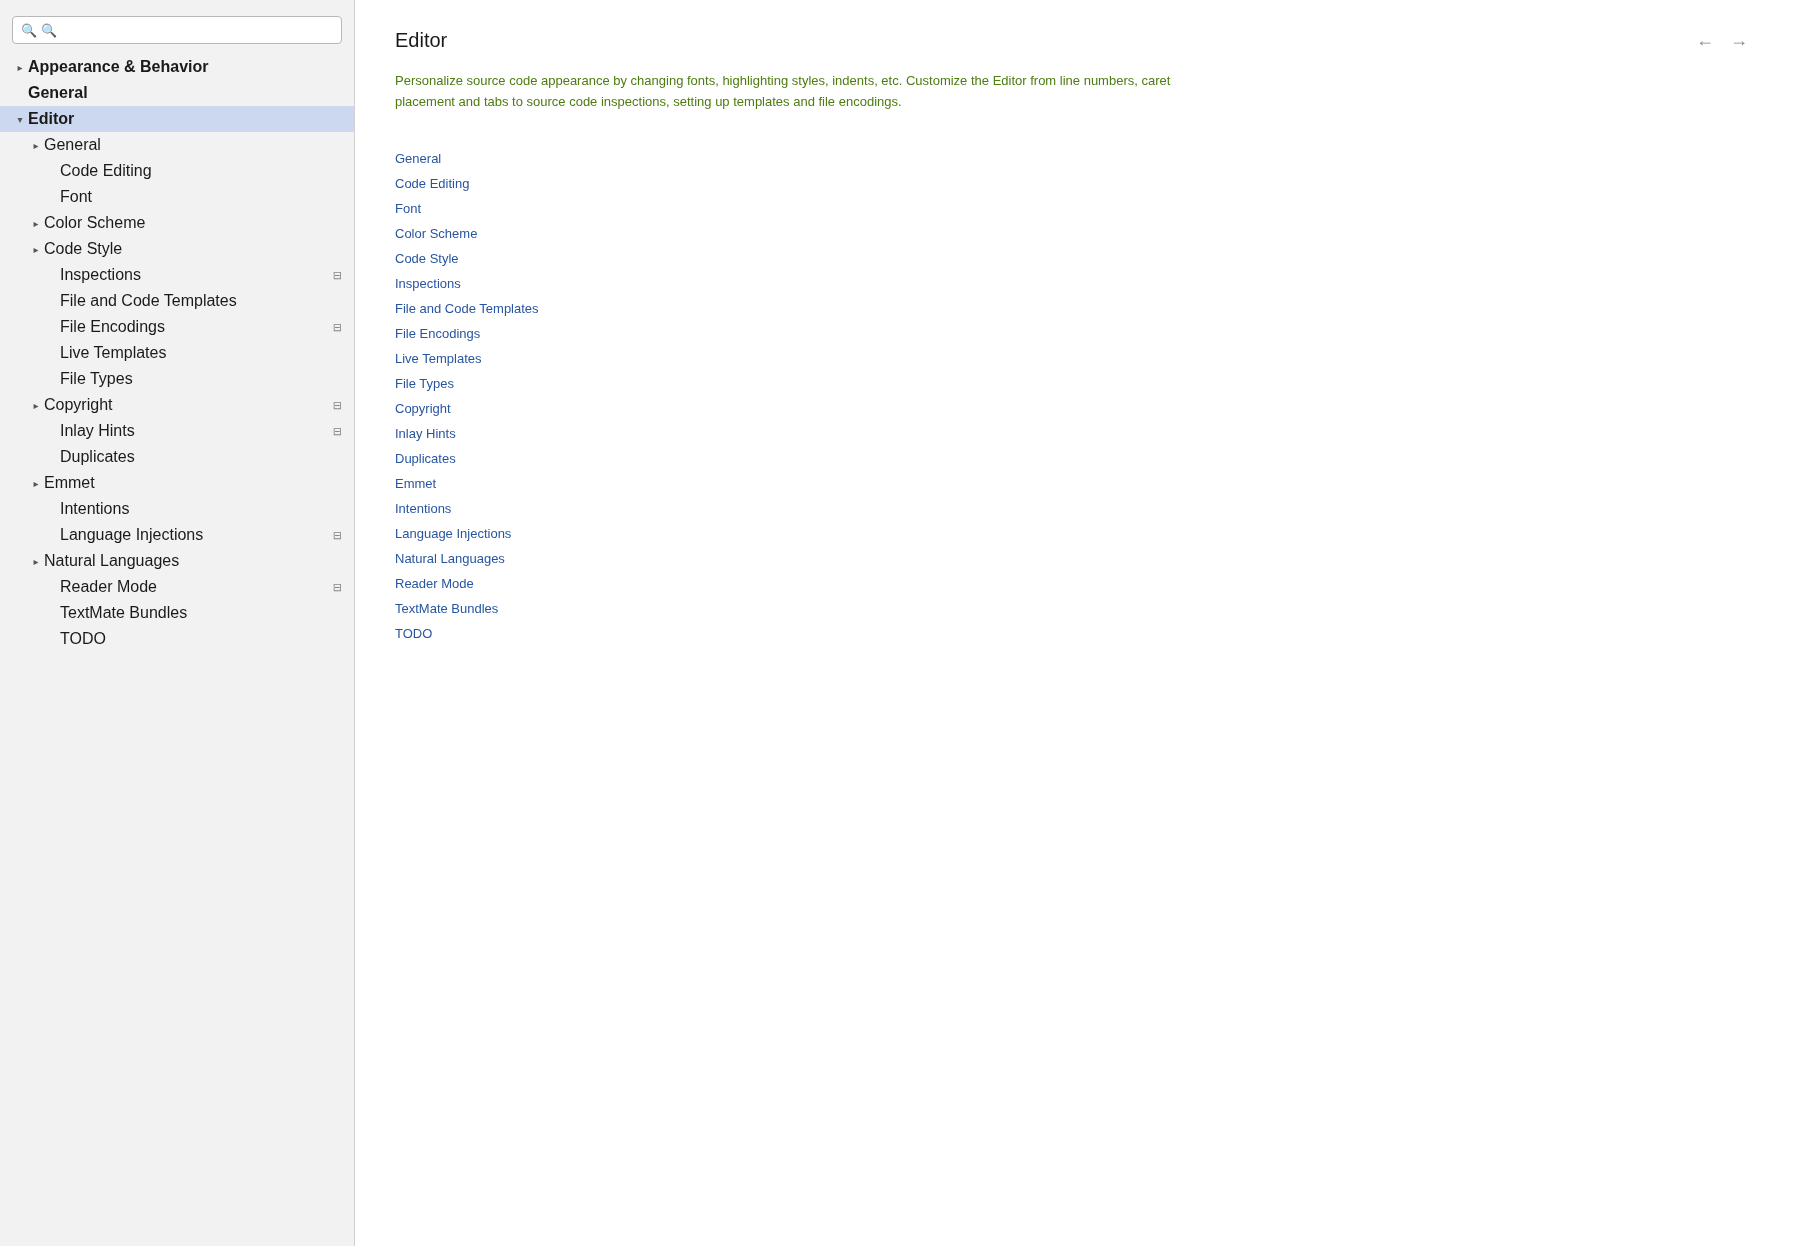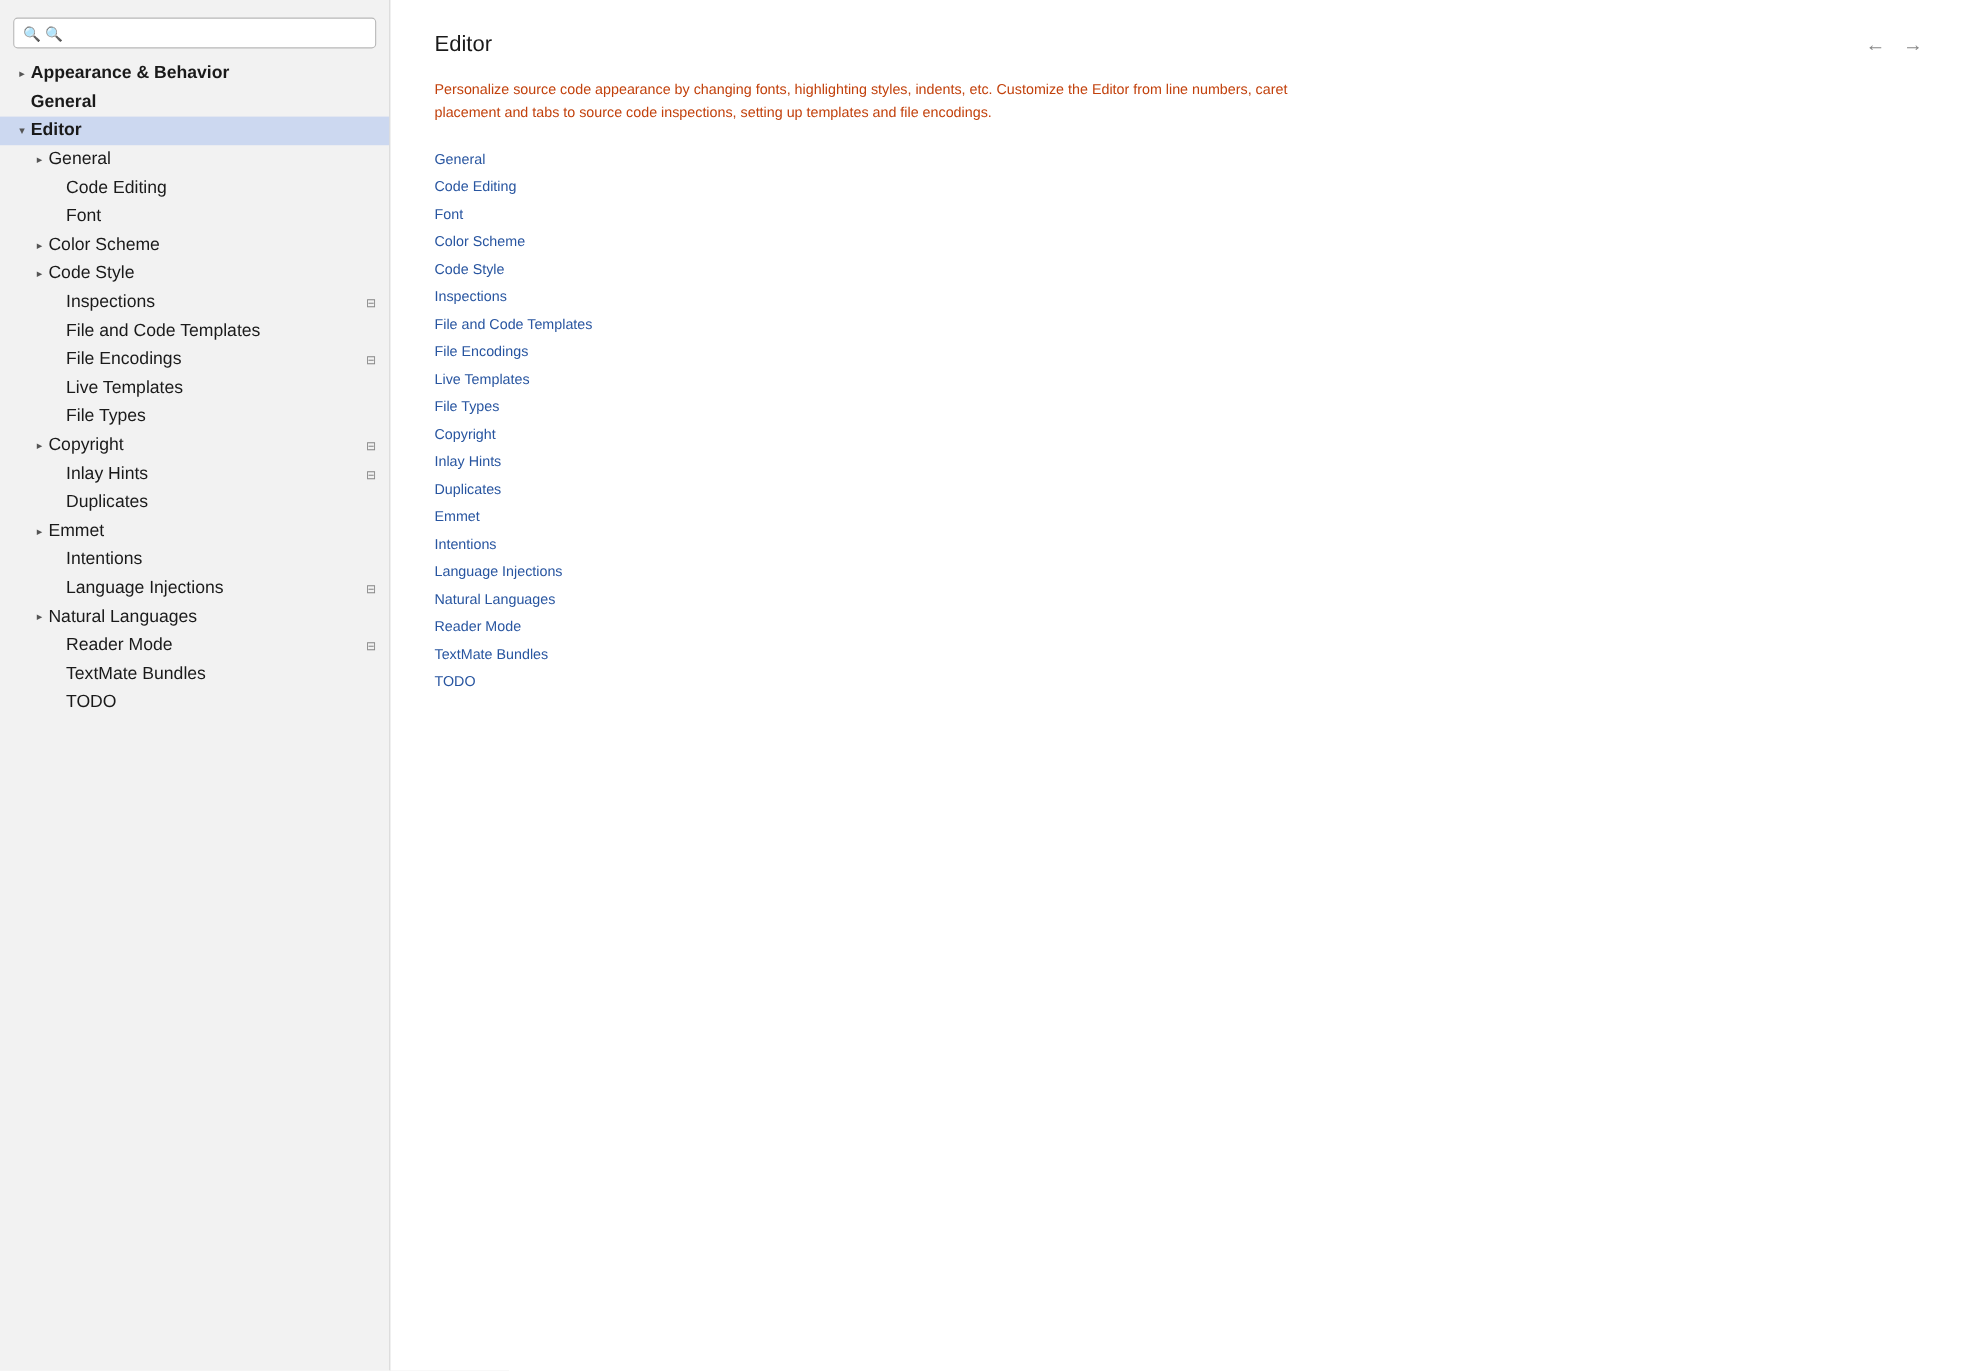--- a/index.html
+++ b/index.html
@@ -112,24 +112,24 @@
     .nav-arrow {
       background: none;
       border: none;
       cursor: pointer;
       color: #888;
       font-size: 18px;
       padding: 2px 6px;
     }
     .description {
       font-size: 13px;
-      color: #c2410c;
+      color: #4d7c0f;
       line-height: 1.6;
       max-width: 820px;
-      margin-bottom: 24px;
+      margin-bottom: 38px;
     }
     .links-list {
       display: flex;
       flex-direction: column;
       gap: 10px;
     }
     .link-item {
       font-size: 13px;
       color: #2855a0;
       text-decoration: none;

